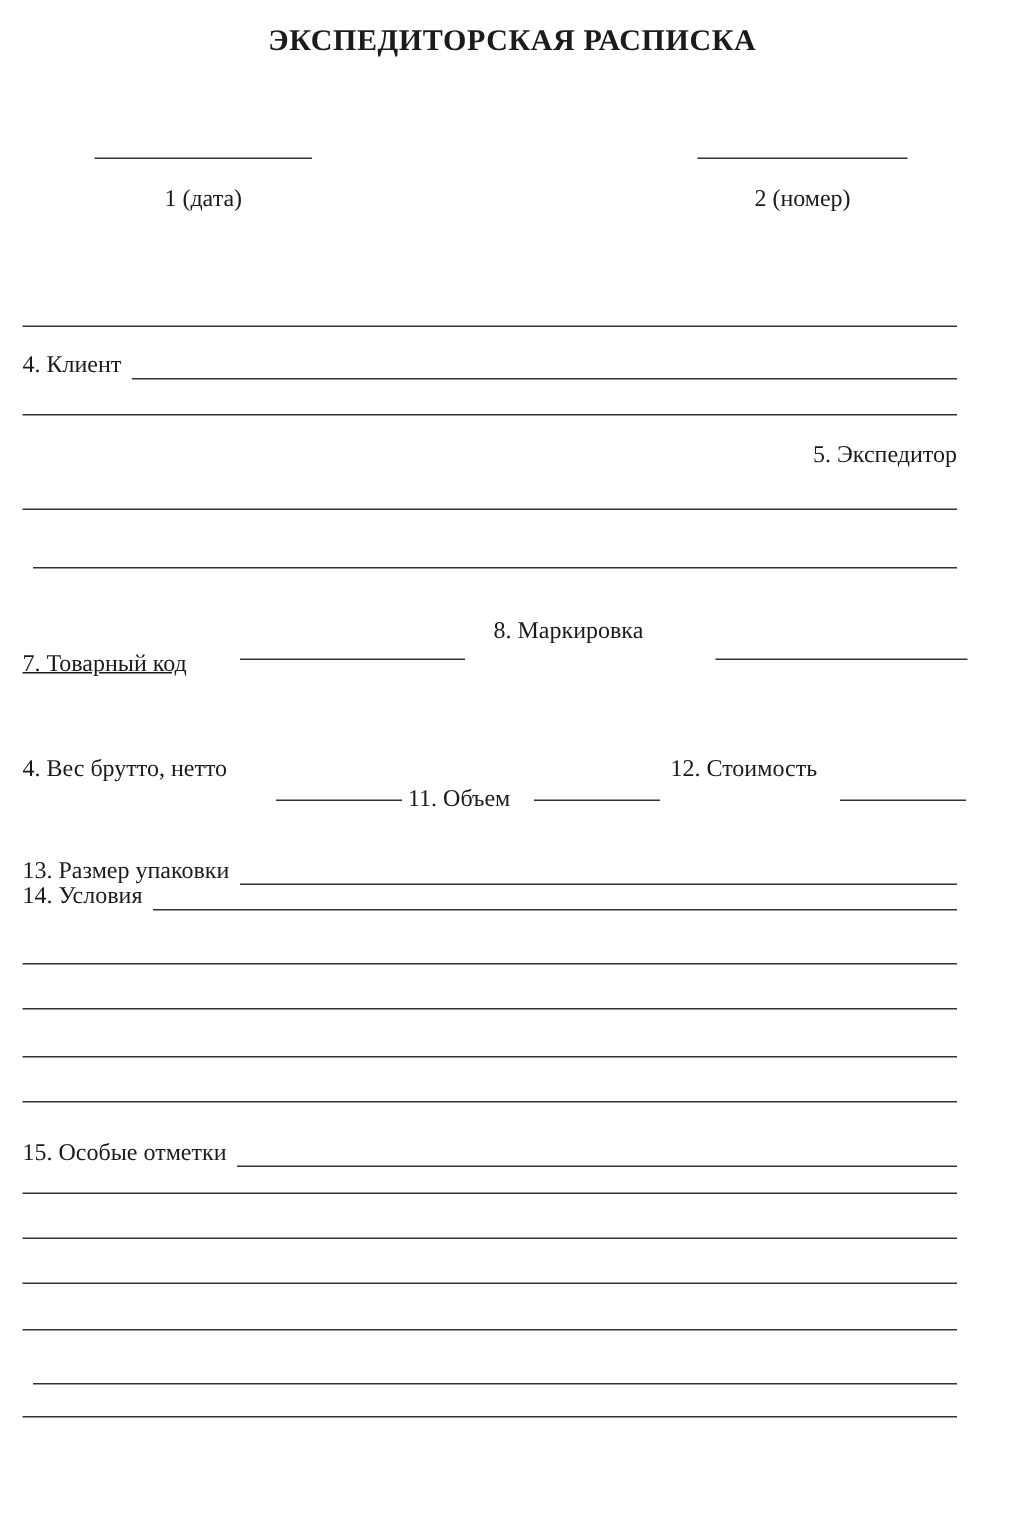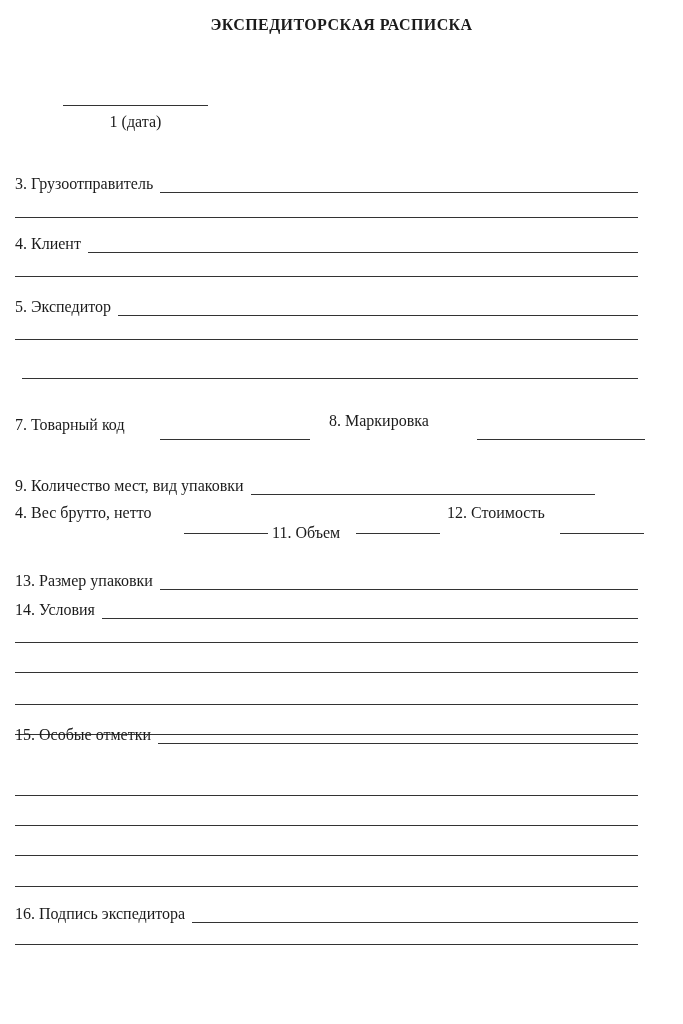--- a/index.html
+++ b/index.html
@@ -10,29 +10,29 @@
     background:#ffffff;
     font-family:"Liberation Serif", serif;
     font-size:16px;
     color:#1b1b1b;
     overflow:hidden;
   }
   .title{
     position:absolute;top:16px;left:0;right:0;
     margin:0;
     text-align:center;
-    font-size:16px;font-weight:bold;
+    font-size:20px;font-weight:bold;
     letter-spacing:.4px;
   }
   
   .sig{
     position:absolute;
     border-top:1.6px solid #333;
     text-align:center;
-    padding-top:7px;
+    padding-top:18px;
   }
   
   .row{
     position:absolute;left:15px;right:45px;
     display:flex;align-items:flex-end;
     height:21px;
     white-space:nowrap;
   }
   .lbl{white-space:nowrap;}
   .fill{
@@ -59,82 +59,76 @@
 </head>
 <body>
 
 <div class="page">
 
   <h1 class="title">ЭКСПЕДИТОРСКАЯ РАСПИСКА</h1>
 
   <div class="sig" style="left:63px;top:105px;width:145px;">
     <span>1 (дата)</span>
   </div>
+  <div class="sig" style="left:465px;top:105px;width:140px;">
+    <span>2 (номер)</span>
+  </div>
 
-  <div class="row" style="top:172px;">
-    <span class="lbl">3. Грузоотправитель</span>
-    <span class="fill"></span>
-  </div>
   <div class="hr" style="top:217px;"></div>
 
   <div class="row" style="top:232px;">
     <span class="lbl">4. Клиент</span>
     <span class="fill"></span>
   </div>
   <div class="hr" style="top:276px;"></div>
 
-  <div class="row" style="top:295px;">
+  <div class="row" style="top:295px;flex-direction:column;">
     <span class="lbl">5. Экспедитор</span>
     <span class="fill"></span>
   </div>
   <div class="hr" style="top:339px;"></div>
 
   <div class="row" style="top:358px;">
     <span class="fill"></span>
   </div>
 
-  <span class="flabel" style="left:15px;top:416px;">7. Товарный код</span>
+  <span class="flabel" style="left:15px;top:434px;text-decoration:underline;">7. Товарный код</span>
   <span class="flabel" style="left:329px;top:412px;">8. Маркировка</span>
   <div class="seg" style="left:160px;top:439px;width:150px;"></div>
   <div class="seg" style="left:477px;top:439px;width:168px;"></div>
 
-  <div class="row" style="top:474px;right:88px;">
-    <span class="lbl">9. Количество мест, вид упаковки</span>
-    <span class="fill"></span>
-  </div>
 
   <span class="flabel" style="left:15px;top:504px;">4. Вес брутто, нетто</span>
   <span class="flabel" style="left:272px;top:524px;">11. Объем</span>
   <span class="flabel" style="left:447px;top:504px;">12. Стоимость</span>
   <div class="seg" style="left:184px;top:533px;width:84px;"></div>
   <div class="seg" style="left:356px;top:533px;width:84px;"></div>
   <div class="seg" style="left:560px;top:533px;width:84px;"></div>
 
   <div class="row" style="top:569px;">
     <span class="lbl">13. Размер упаковки</span>
     <span class="fill"></span>
   </div>
 
-  <div class="row" style="top:598px;">
+  <div class="row" style="top:586px;">
     <span class="lbl">14. Условия</span>
     <span class="fill"></span>
   </div>
   <div class="hr" style="top:642px;"></div>
   <div class="hr" style="top:672px;"></div>
   <div class="hr" style="top:704px;"></div>
   <div class="hr" style="top:734px;"></div>
 
-  <div class="row" style="top:723px;text-align:right;">
+  <div class="row" style="top:757px;text-align:right;">
     <span class="lbl">15. Особые отметки</span>
     <span class="fill"></span>
   </div>
   <div class="hr" style="top:795px;"></div>
   <div class="hr" style="top:825px;"></div>
   <div class="hr" style="top:855px;"></div>
   <div class="hr" style="top:886px;"></div>
 
   <div class="row" style="top:902px;">
-    <span class="lbl">16. Подпись экспедитора</span>
     <span class="fill"></span>
   </div>
   <div class="hr" style="top:944px;"></div>
 
 </div>
 
 </body></html>

